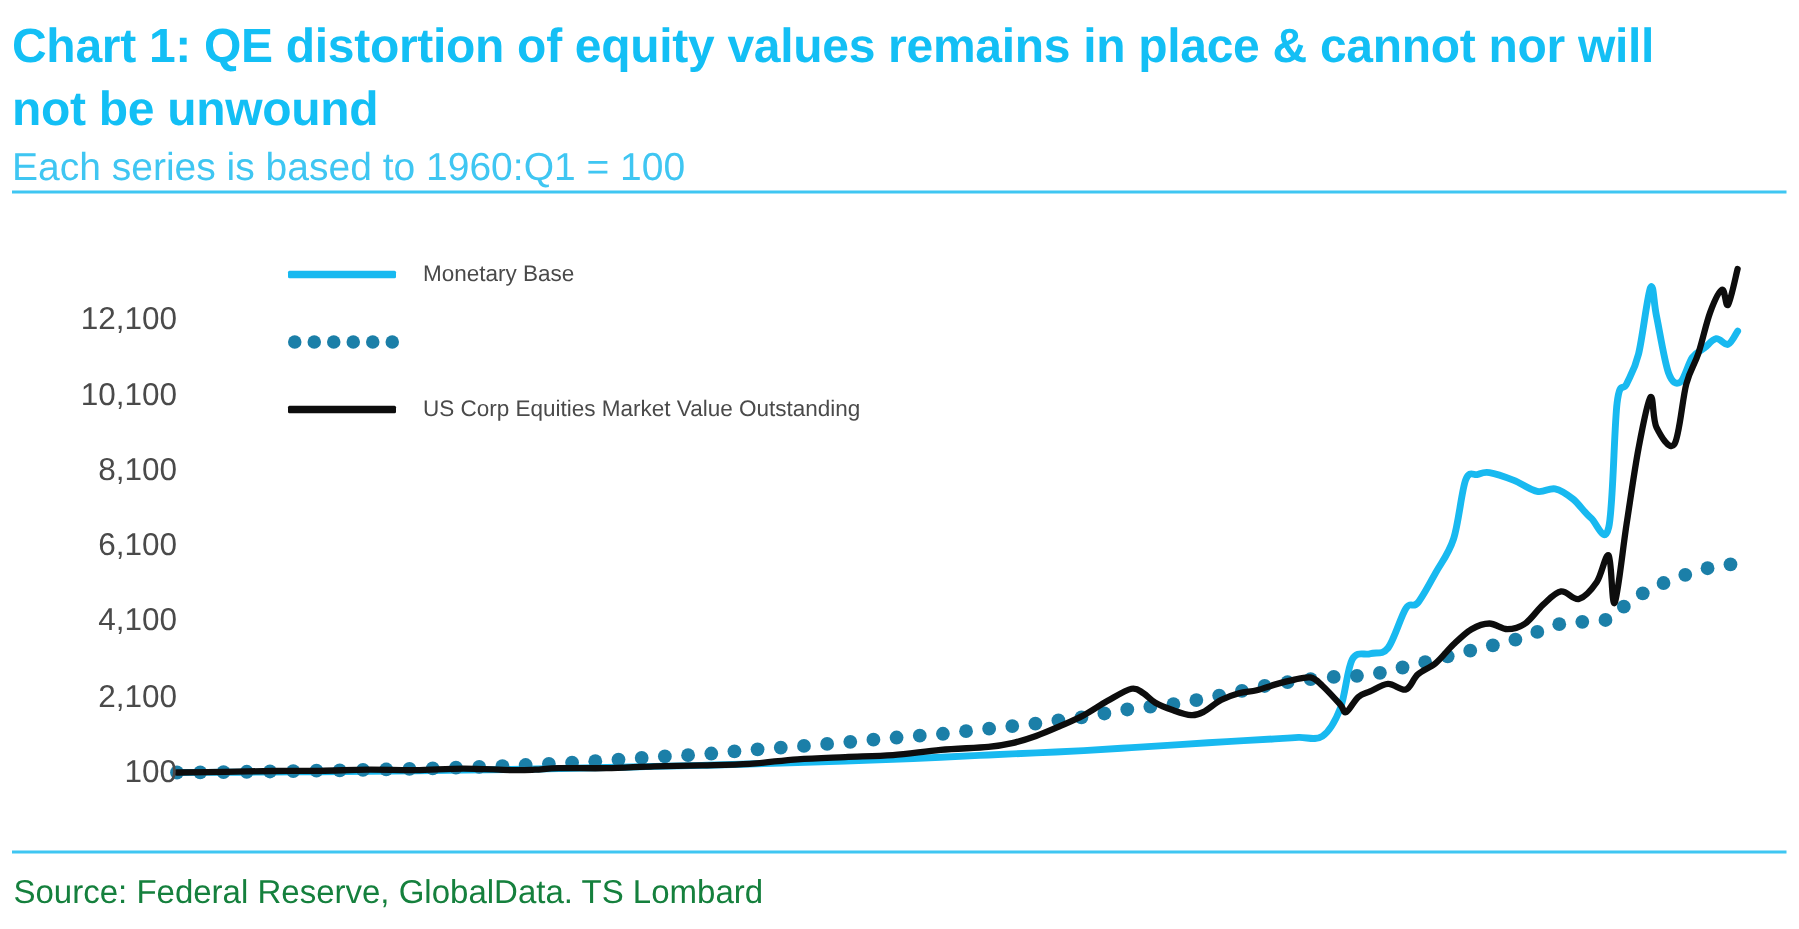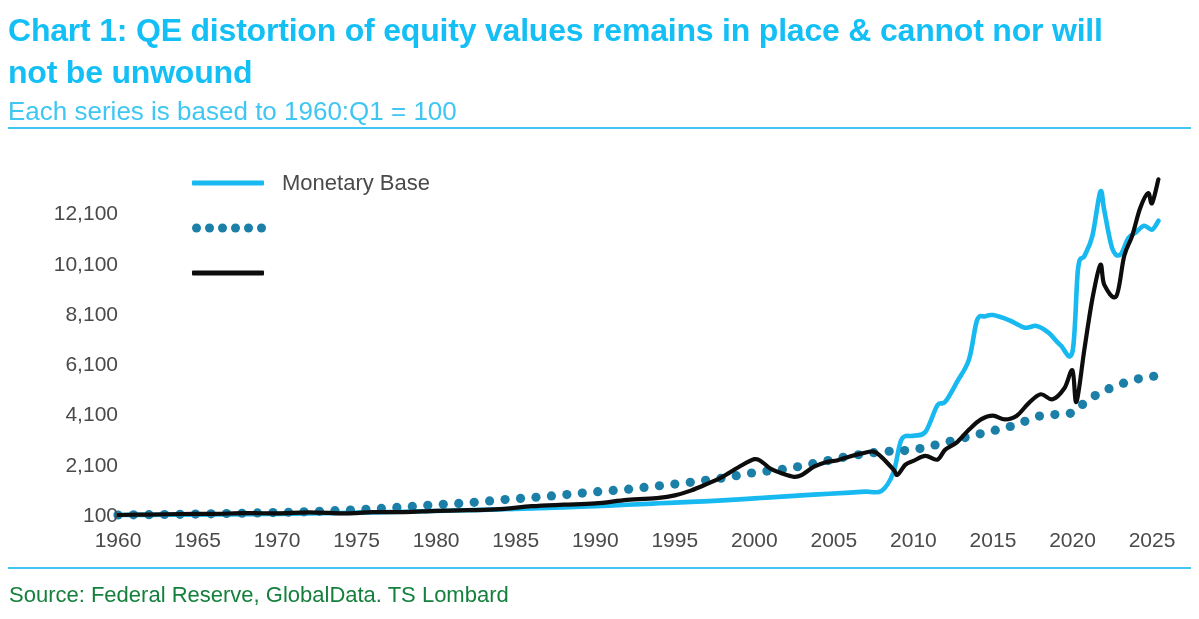--- a/index.html
+++ b/index.html
@@ -165,21 +165,21 @@
     justify-content: space-between;
     align-items: center;
   }
   .legend-dots span {
     width: 9px;
     height: 9px;
     border-radius: 50%;
     display: block;
   }
   .legend-label {
-    font-size: 22px;
+    font-size: 15px;
     color: #4a4a4a;
     padding-left: 14px;
     white-space: nowrap;
     font-family: "Liberation Sans", sans-serif;
   }
 </style>
 </head>
 <body>
 
 <div id="page">
@@ -269,38 +269,20 @@
         <div class="ytick" style="top: 380px;">100</div>
         <div class="ytick" style="top: 329.706px;">2,100</div>
         <div class="ytick" style="top: 279.412px;">4,100</div>
         <div class="ytick" style="top: 229.118px;">6,100</div>
         <div class="ytick" style="top: 178.824px;">8,100</div>
         <div class="ytick" style="top: 128.529px;">10,100</div>
         <div class="ytick" style="top: 78.2353px;">12,100</div>
       </div>
   </div>
 
-  <div class="xaxis-wrap">
-    <div class="xtick-layer" id="xtick-layer">
-        <div class="xtick" style="left: 118px;">1960</div>
-        <div class="xtick" style="left: 197.542px;">1965</div>
-        <div class="xtick" style="left: 277.084px;">1970</div>
-        <div class="xtick" style="left: 356.626px;">1975</div>
-        <div class="xtick" style="left: 436.168px;">1980</div>
-        <div class="xtick" style="left: 515.71px;">1985</div>
-        <div class="xtick" style="left: 595.252px;">1990</div>
-        <div class="xtick" style="left: 674.794px;">1995</div>
-        <div class="xtick" style="left: 754.336px;">2000</div>
-        <div class="xtick" style="left: 833.878px;">2005</div>
-        <div class="xtick" style="left: 913.42px;">2010</div>
-        <div class="xtick" style="left: 992.962px;">2015</div>
-        <div class="xtick" style="left: 1072.5px;">2020</div>
-        <div class="xtick" style="left: 1152.05px;">2025</div>
-      </div>
-  </div>
 
   <div class="legend">
     <div class="legend-row">
       <span class="legend-key">
         <span class="legend-line-solid" id="lk0" style="background: rgb(24, 185, 240);"></span>
       </span>
       <span class="legend-label">Monetary Base</span>
     </div>
     <div class="legend-row">
       <span class="legend-key">
@@ -311,19 +293,20 @@
             <span style="background: rgb(27, 127, 168);"></span>
             <span style="background: rgb(27, 127, 168);"></span>
             <span style="background: rgb(27, 127, 168);"></span>
           </span>
       </span>
     </div>
     <div class="legend-row">
       <span class="legend-key">
         <span class="legend-line-solid" id="lk2" style="background: rgb(13, 13, 13);"></span>
       </span>
+      <span class="legend-label">US Corp Equities Market Value Outstanding</span>
     </div>
   </div>
 
   <div class="rule-bottom"></div>
   <div class="source-note">Source: Federal Reserve, GlobalData. TS Lombard</div>
 
 </div>
 
 </body></html>

